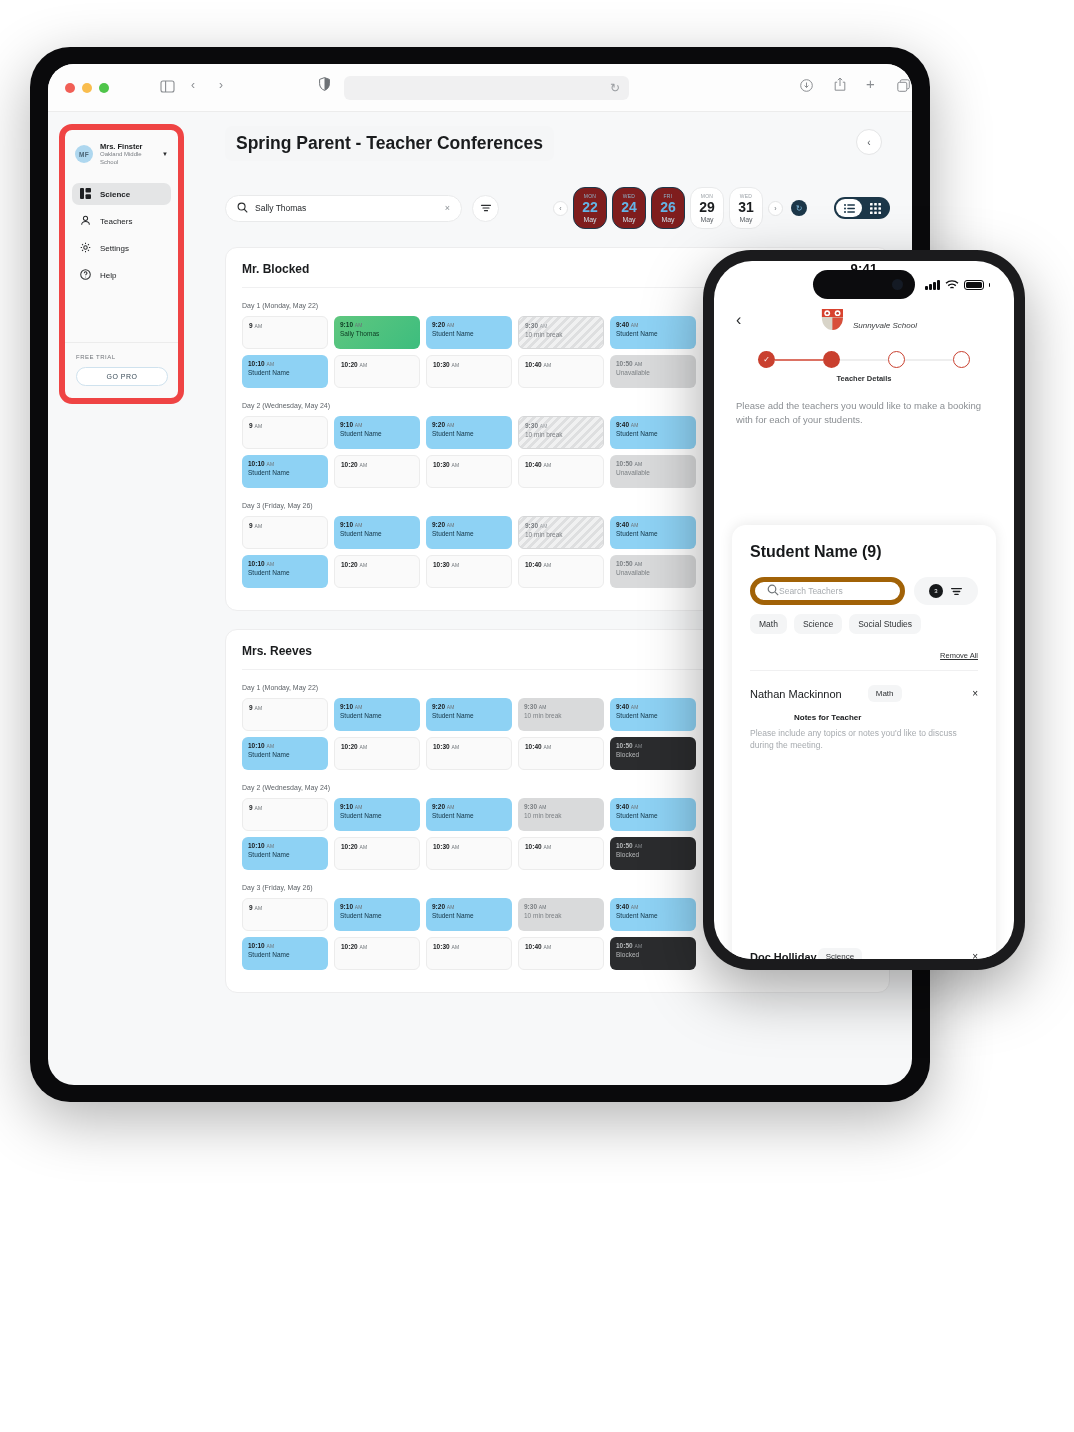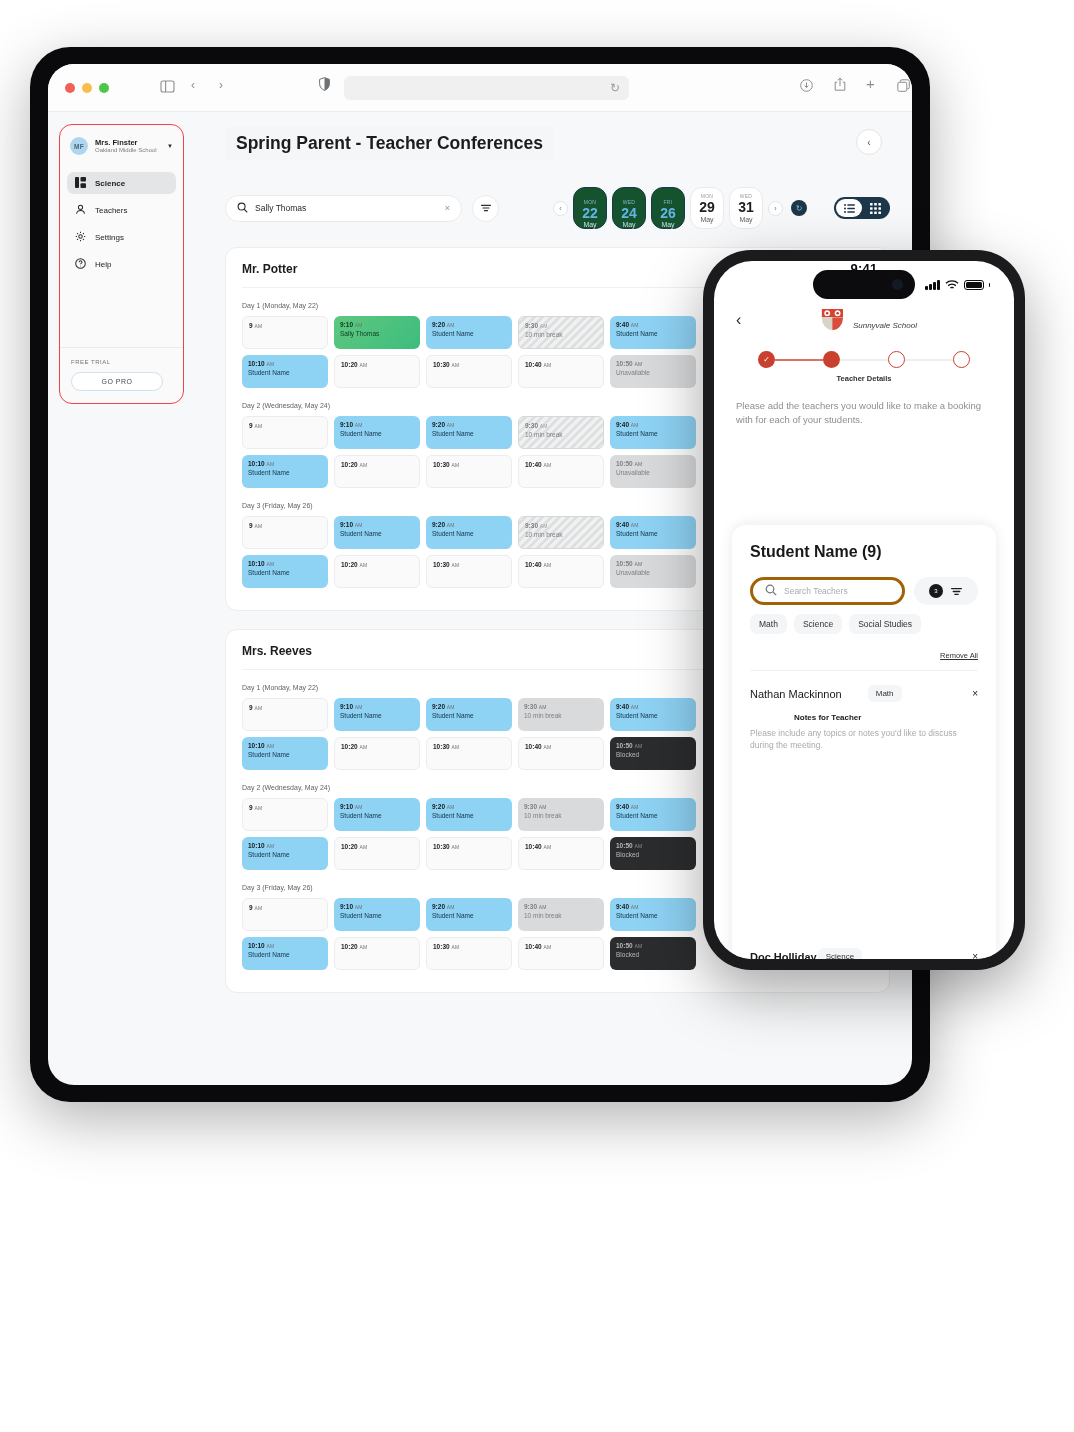--- a/index.html
+++ b/index.html
@@ -22,21 +22,21 @@
   .tl i:nth-child(3){ background:#4fc54a; }
   .ch-ic { position:absolute; color:#8a8d91; }
   .urlbar { position:absolute; left:296px; top:12px; width:285px; height:24px;
     background:#f0f0f1; border-radius:6px; }
   .reload { position:absolute; right:9px; top:5px; color:#9a9da1; font-size:12px; }
   .shield { position:absolute; left:271px; top:13px; }
 
   
   .app { display:flex; height:973px; }
   .sidebar { width:147px; padding:12px 11px 0 11px; }
-  .sb-card { background:#fafafa; border:1px solid #ef4444; border-radius:13px;
+  .sb-card { background:#fafafa; border:6px solid #ef4444; border-radius:13px;
     height:280px; display:flex; flex-direction:column; }
   .acct { display:flex; align-items:center; gap:7px; padding:12px 10px 0 10px; }
   .av { width:18px; height:18px; border-radius:50%; background:#aed7ef; color:#4c6577;
     font-size:6.5px; display:flex; align-items:center; justify-content:center; font-weight:bold;
     letter-spacing:.2px; flex:0 0 auto; }
   .acct-n { font-size:7.5px; font-weight:bold; color:#1b1d1f; line-height:1.25; }
   .acct-s { font-size:6px; color:#7b7f84; line-height:1.25; }
   .caret { margin-left:auto; font-size:6px; color:#2a2c2e; }
   .nav { margin-top:17px; padding:0 7px; }
   .nav-i { display:flex; align-items:center; gap:9px; height:22px; padding:0 8px;
@@ -67,21 +67,21 @@
 
   .dates { display:flex; align-items:center; gap:5px; margin-left:54px; }
   .arw { width:15px; height:15px; border:1px solid #e4e5e6; border-radius:50%; background:#fff;
     font-size:7px; color:#6d7378; display:flex; align-items:center; justify-content:center; }
   .chip { width:34px; height:42px; border-radius:12px; background:#fff;
     border:1px solid #e9eaeb; display:flex; flex-direction:column; align-items:center;
     justify-content:center; gap:0px; }
   .chip .dw { font-size:5px; color:#9aa0a6; letter-spacing:.3px; }
   .chip .dn { font-size:14px; font-weight:bold; color:#1b1d1f; line-height:1.15; }
   .chip .dm { font-size:7px; color:#5c6166; }
-  .chip.sel { background:#14532d; border-color:#1c3749;justify-content:flex-end; }
+  .chip.sel { background:#7f1d1d; border-color:#1c3749; }
   .chip.sel .dw { color:#8fb4cb; } .chip.sel .dn { color:#64b4e6; }
   .chip.sel .dm { color:#cfe0ea; }
   .refresh { width:16px; height:16px; border-radius:50%; background:#1c3749; color:#7fb8da;
     font-size:8px; display:flex; align-items:center; justify-content:center; margin-left:3px; }
   .toggle { margin-left:auto; width:56px; height:22px; border-radius:11px; background:#1c3749;
     display:flex; align-items:center; padding:2px; }
   .tg { width:26px; height:18px; border-radius:9px; display:flex; align-items:center;
     justify-content:center; }
   .tg.on { background:#fff; color:#1c3749; }
   .tg.off { color:#ffffff; }
@@ -153,22 +153,22 @@
   .seg.act { background:#dc7264; }
   .step-lbl { text-align:center; font-size:7.5px; font-weight:bold; color:#2e3032;
     margin-top:6px; }
   .intro { font-size:9.5px; color:#8b8f93; line-height:1.45; padding:16px 22px 0 22px; }
 
   .sheet { position:absolute; left:18px; right:18px; top:264px; bottom:-10px;
     background:#fff; border-radius:14px; box-shadow:0 -1px 14px rgba(0,0,0,.09);
     padding:18px 18px 0 18px; overflow:hidden; }
   .stu-title { font-size:16px; font-weight:bold; color:#17191b; }
   .ph-srch-row { display:flex; align-items:center; gap:9px; margin-top:16px; }
-  .ph-srch { flex:1; height:28px; border:3px solid #a16207; border-radius:15px;
-    display:flex; align-items:center; gap:7px; padding:0 12px; }
+  .ph-srch { flex:1; height:28px; border:5px solid #a16207; border-radius:15px;
+    display:flex; align-items:center; gap:0; padding:0 12px; }
   .ph-srch span { font-size:8.5px; color:#a7abaf; }
   .ph-filt { width:64px; height:28px; background:#f4f5f6; border-radius:14px;
     display:flex; align-items:center; justify-content:center; gap:7px; }
   .badge { width:14px; height:14px; border-radius:50%; background:#17191b; color:#fff;
     font-size:6px; display:flex; align-items:center; justify-content:center; }
   .tags { display:flex; gap:7px; margin-top:9px; }
   .tag { background:#f4f5f6; border-radius:7px; padding:5px 9px; font-size:8.5px;
     color:#303336; }
   .rm-all { text-align:right; font-size:7.5px; color:#2e3032; text-decoration:underline;
     margin-top:17px; }
@@ -367,21 +367,21 @@
                     <rect x="4.2" y="8.4" width="2.6" height="2.6" rx=".5"></rect>
                     <rect x="8.4" y="8.4" width="2.6" height="2.6" rx=".5"></rect>
                   </svg>
             </div>
           </div>
         </div>
 
         
         <div class="sched" id="sched">
               <div class="tcard">
-                <div class="tname">Mr. Potter</div>
+                <div class="tname">Mr. Blocked</div>
                 <div class="dlabel">Day 1 (Monday, May 22)</div>
                 <div class="row">
                   <div class="slot s-empty">
                     <span class="st">9 <em>AM</em></span>
                   </div>
                   <div class="slot s-green">
                     <span class="st">9:10 <em>AM</em></span>
                     <span class="sn">Sally Thomas</span>
                   </div>
                   <div class="slot s-blue">

